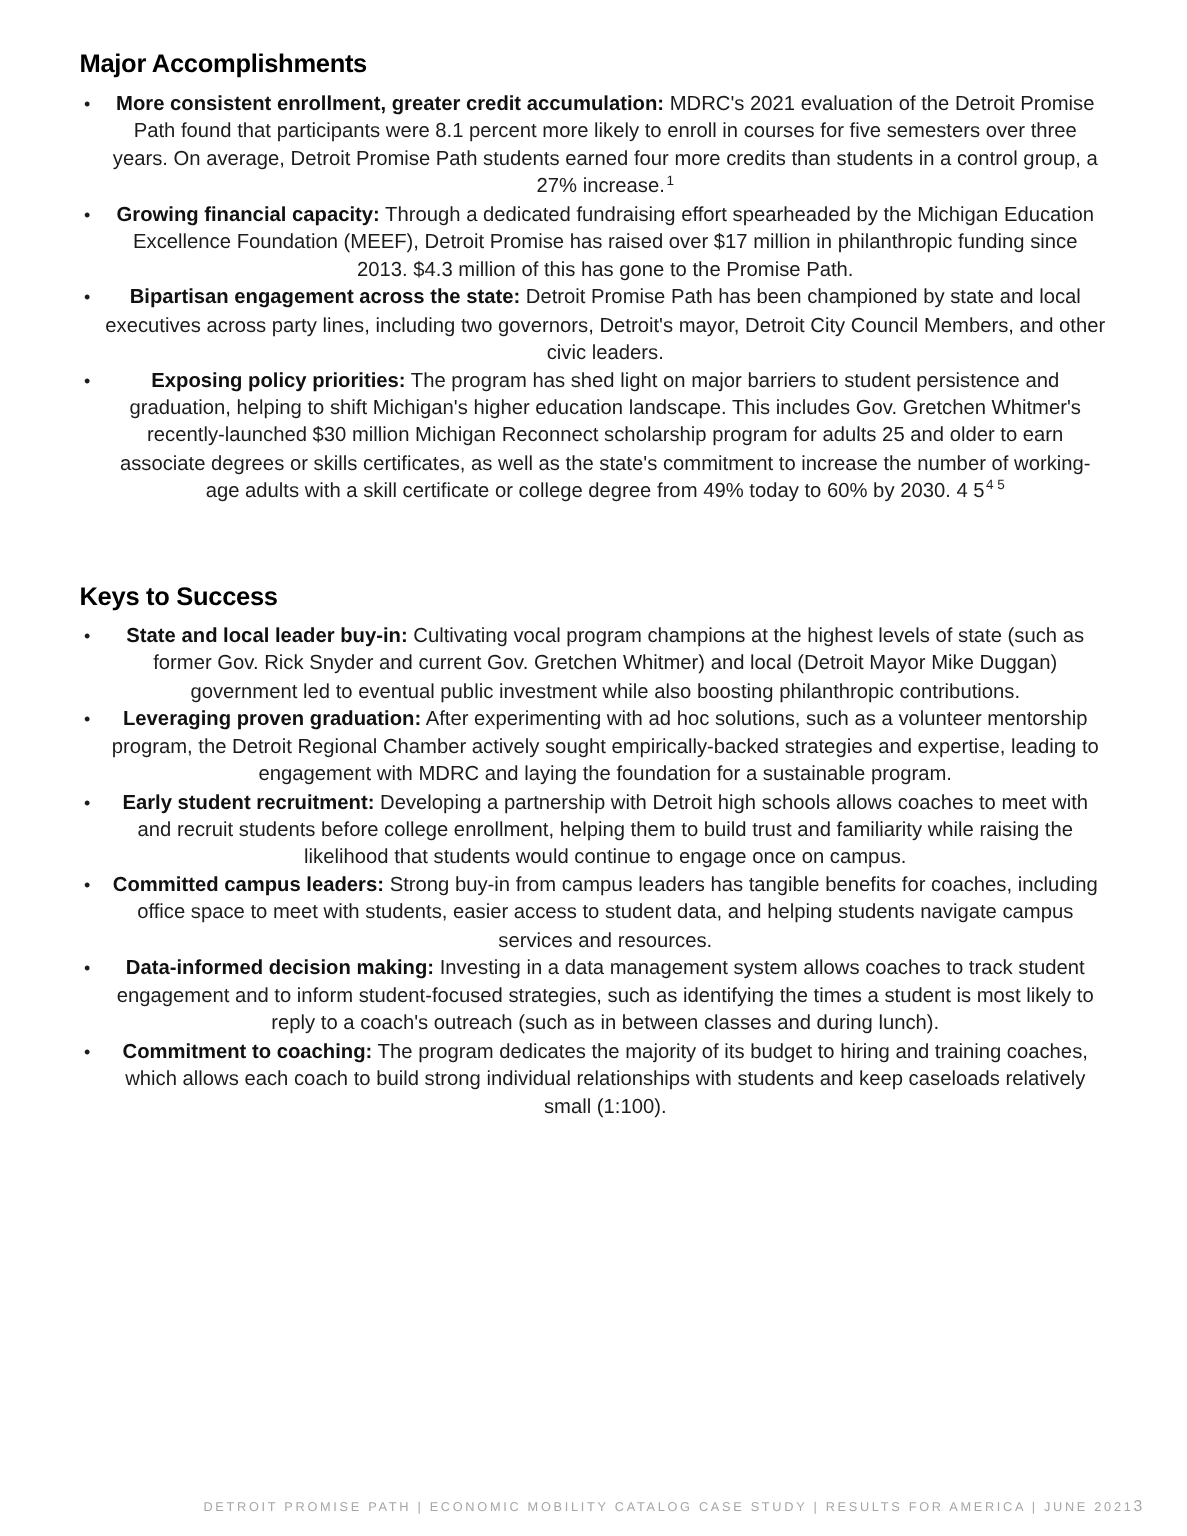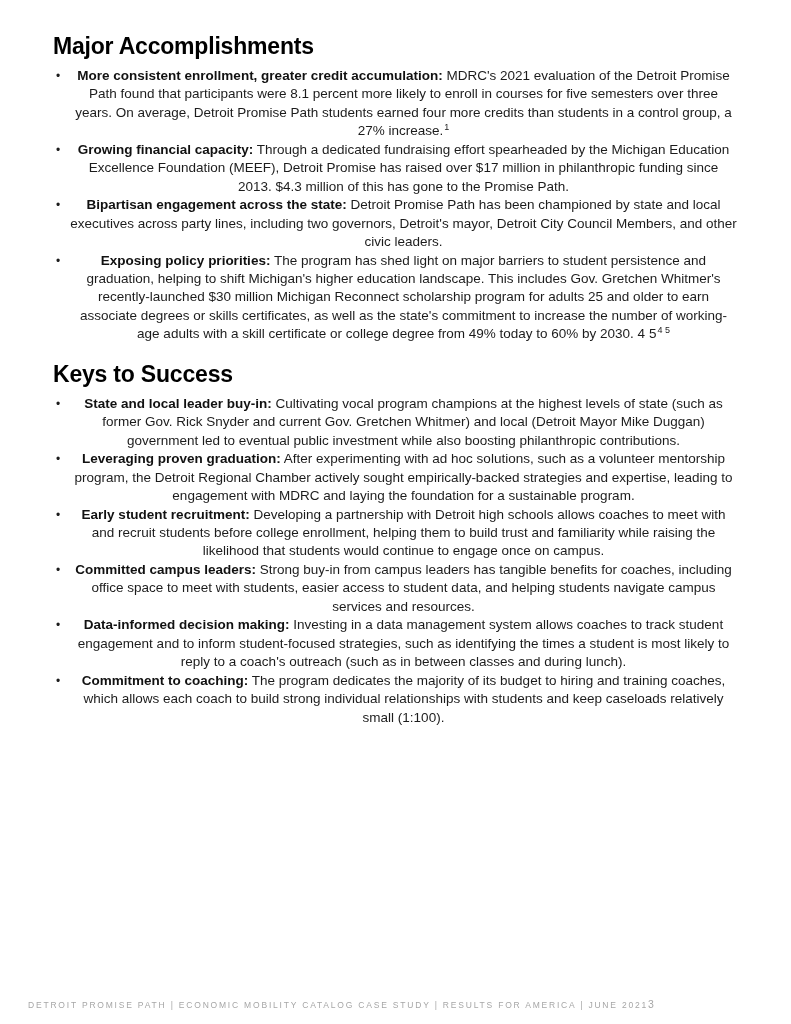--- a/index.html
+++ b/index.html
@@ -17,27 +17,27 @@
     overflow: hidden;
   }
   .content {
     position: absolute;
     left: 53px;
     top: 33px;
     width: 684px;
   }
   .doc-section h2 {
     margin: 0 0 7px 0;
-    font-size: 23px;
+    font-size: 17px;
     font-weight: 700;
     color: #000000;
     letter-spacing: -0.2px;
   }
   .doc-section + .doc-section {
-    margin-top: 17px;
+    margin-top: 51px;
   }
   ul.bullets {
     list-style: none;
     margin: 0;
     padding: 0;
   }
   ul.bullets li {
     position: relative;
     padding-left: 17px;
     font-size: 13.5px;
@@ -62,21 +62,21 @@
     line-height: 0;
     vertical-align: super;
     margin-left: 1px;
   }
   .footer {
     position: absolute;
     left: 28px;
     right: 29px;
     bottom: 14px;
     display: flex;
-    justify-content: flex-start;
+    justify-content: flex-end;
     align-items: baseline;
     color: #a6a6a6;
   }
   .footer .footer-left {
     font-size: 8.5px;
     letter-spacing: 1.8px;
     white-space: nowrap;
   }
   .footer .page-num {
     font-size: 10.5px;

